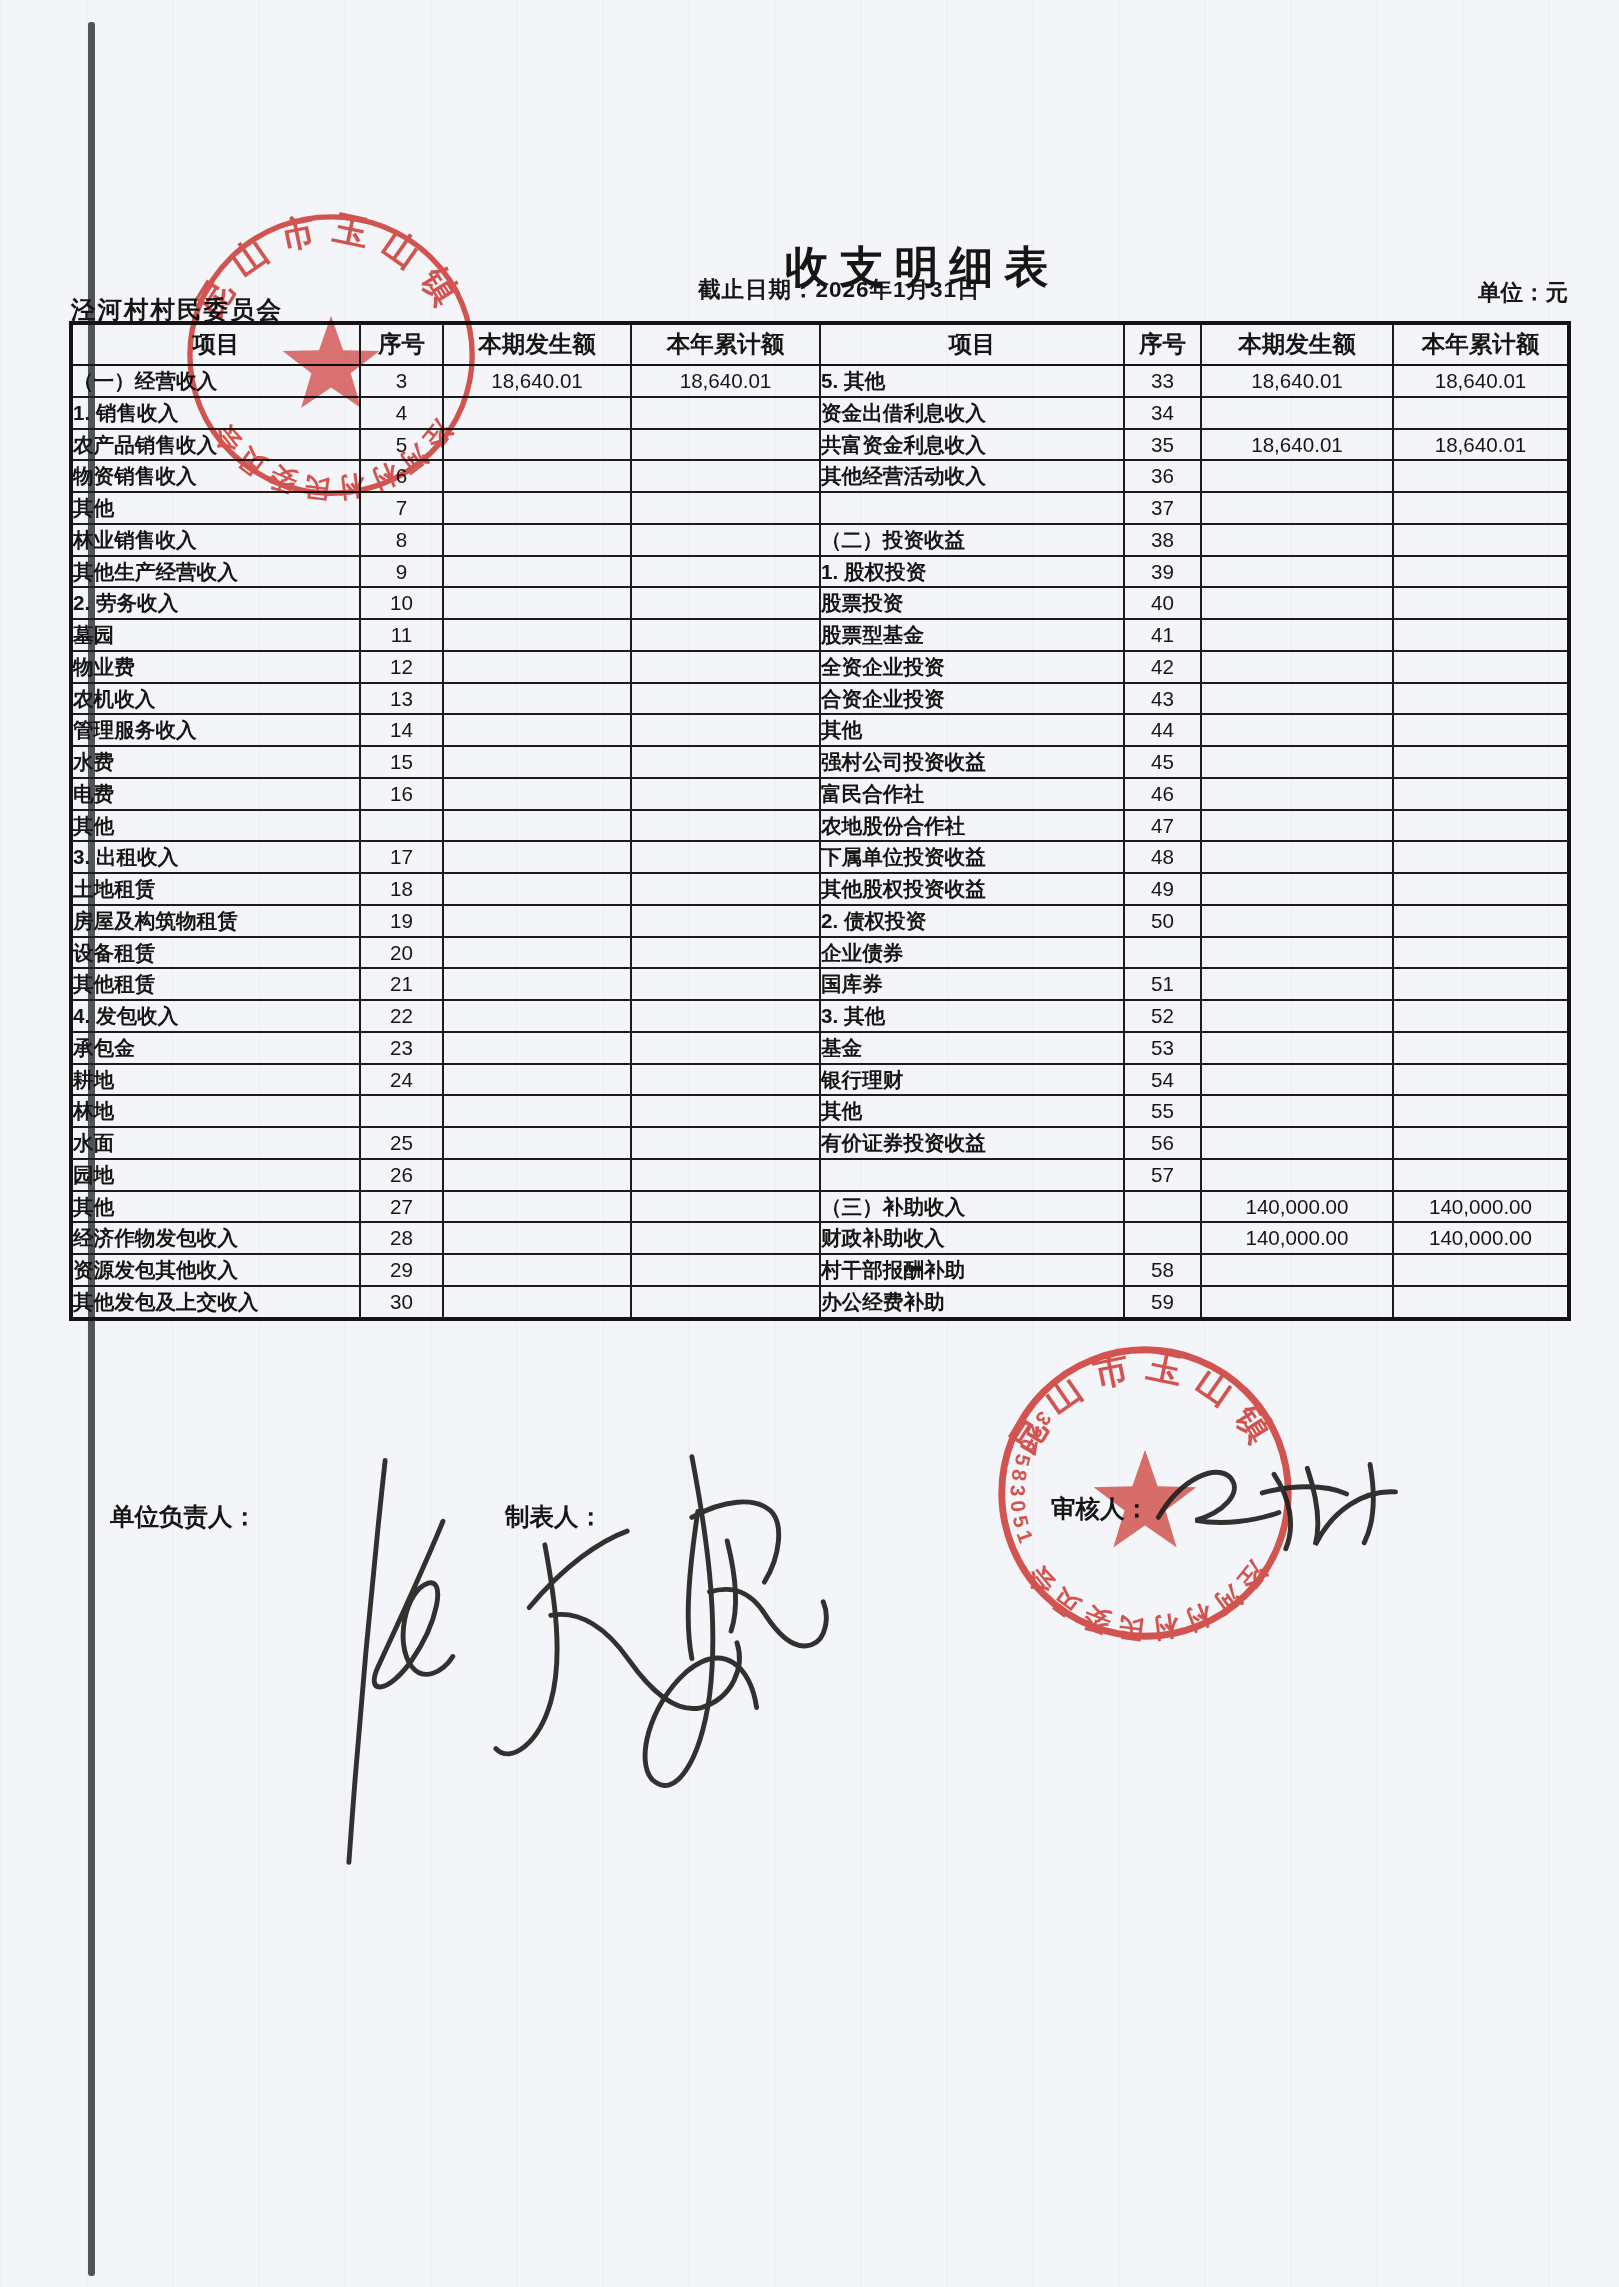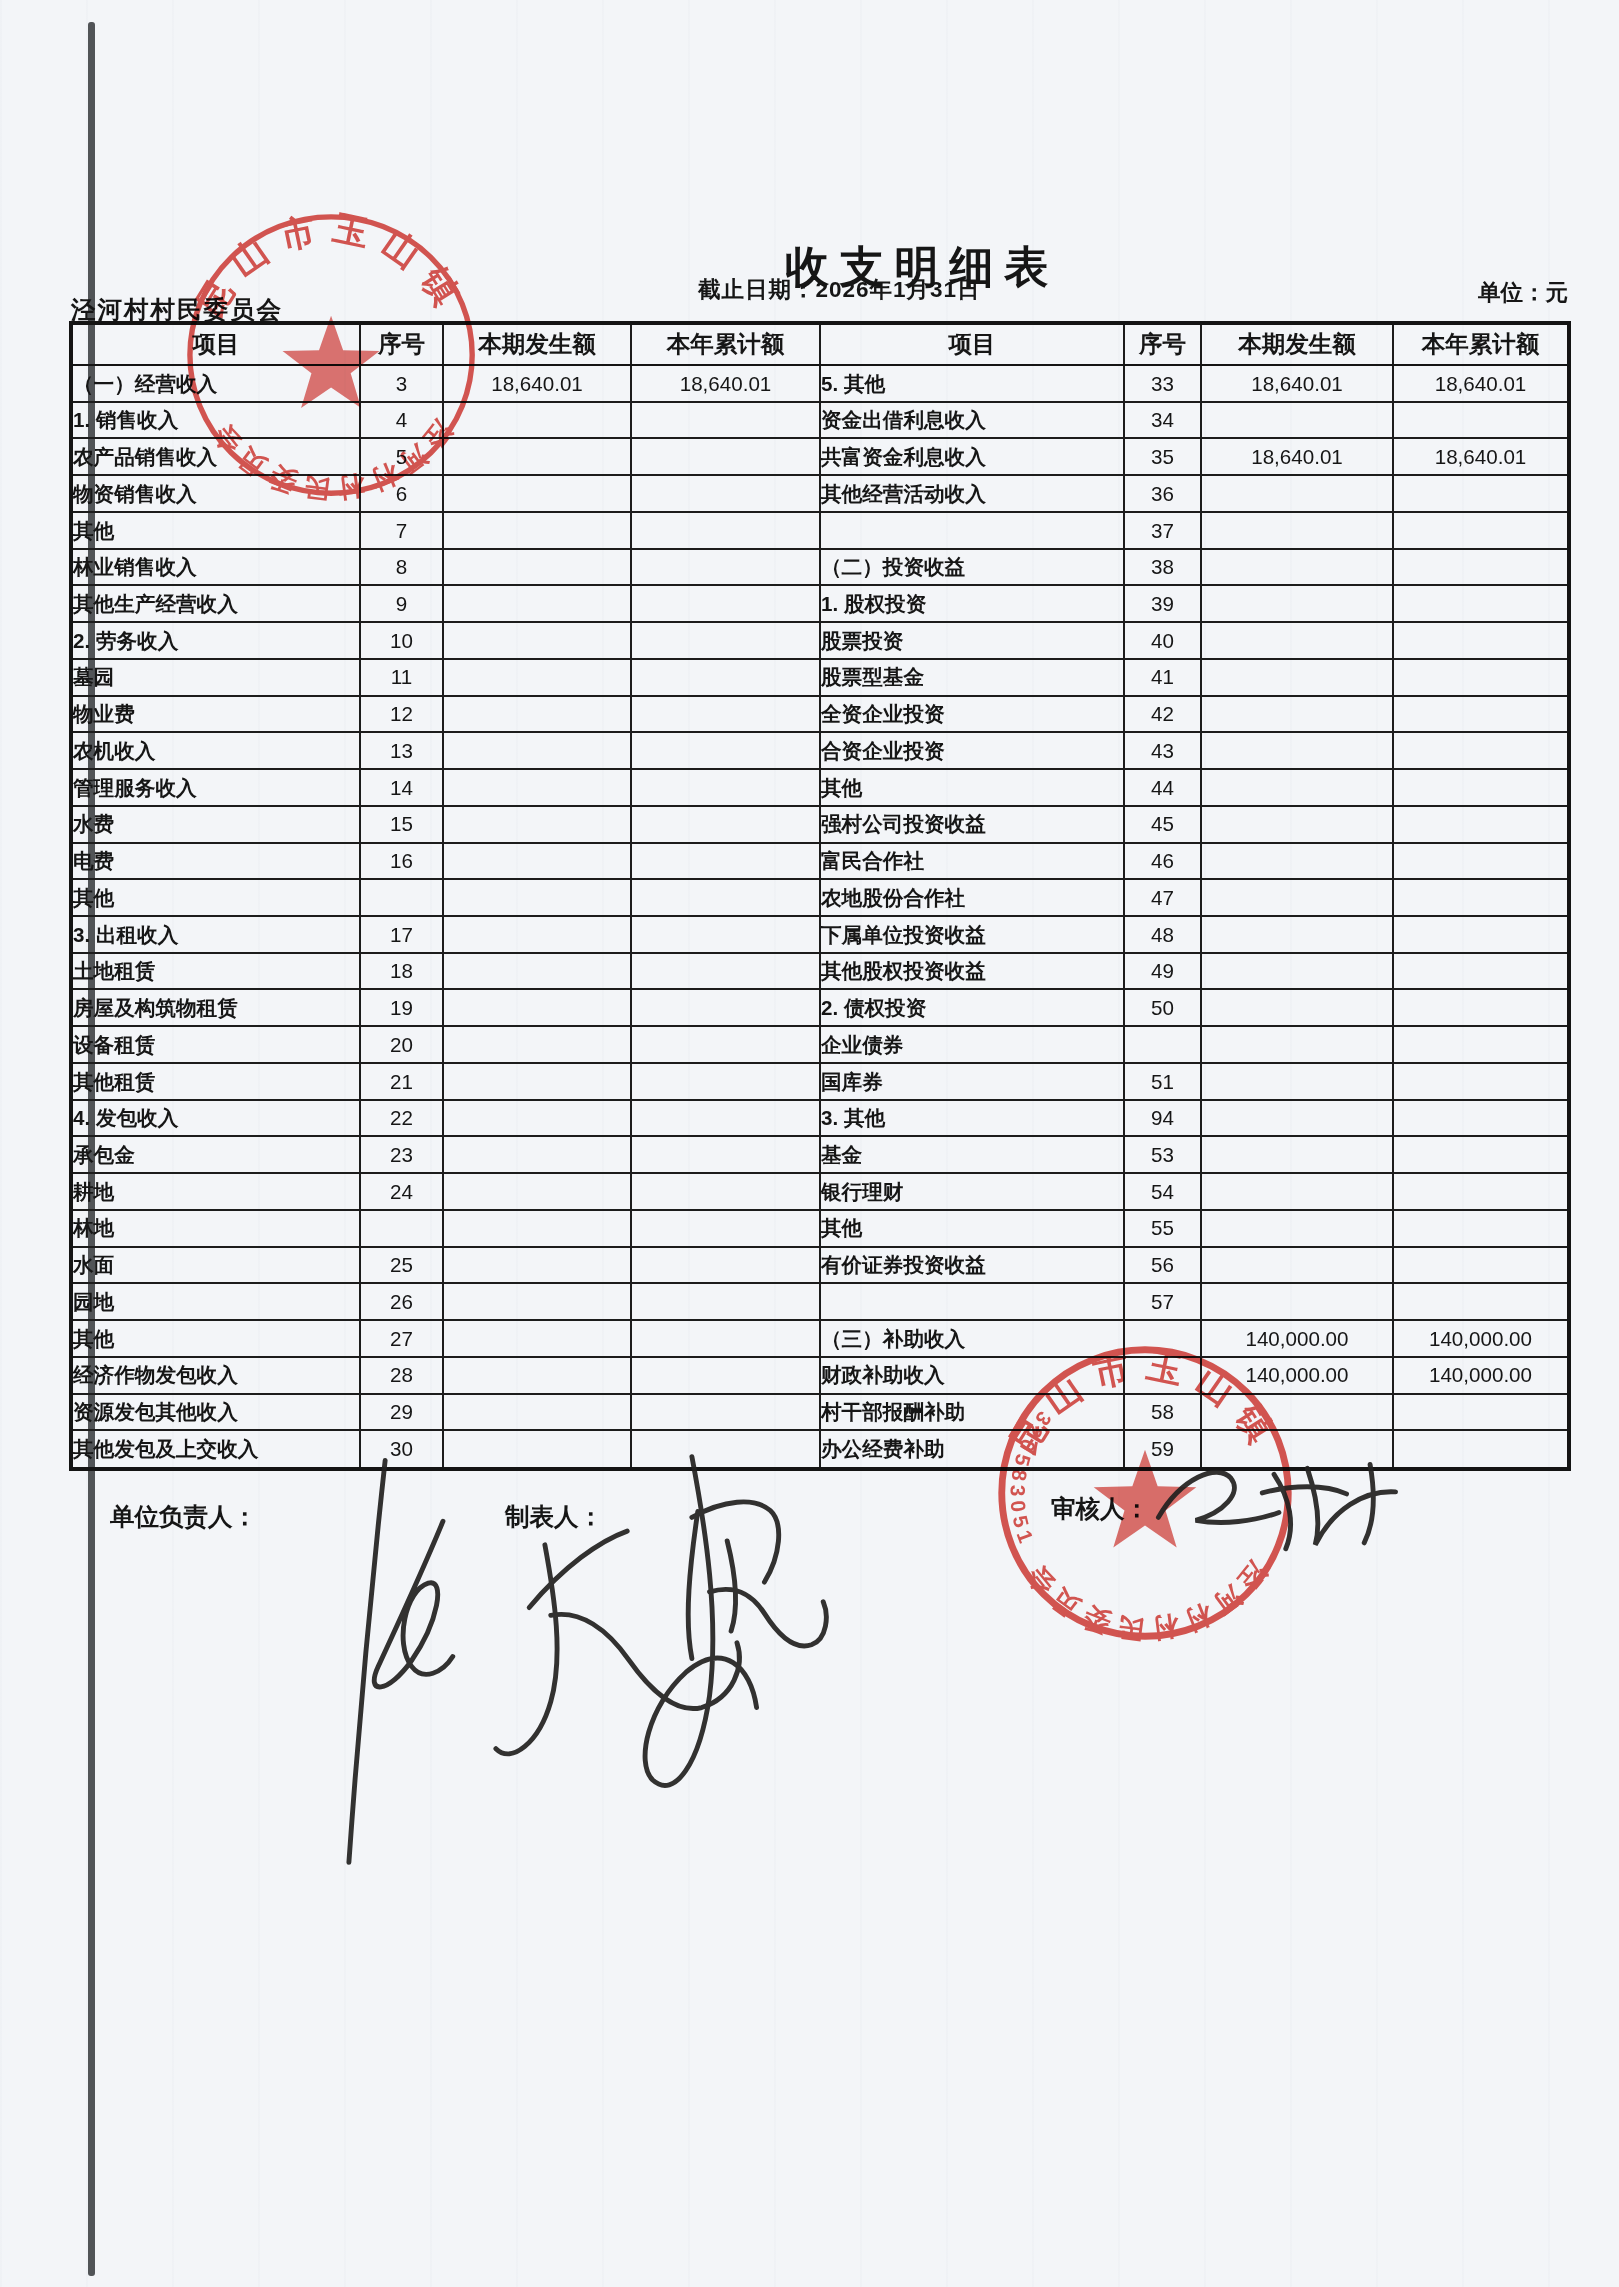--- a/index.html
+++ b/index.html
@@ -15,21 +15,21 @@
       repeating-linear-gradient(90deg, rgba(130,140,160,0.03) 0 2px, rgba(0,0,0,0) 2px 86px),
       #f3f5f8;}
   .edge-line{position:absolute;left:88px;top:21.6px;width:6.9px;height:2254px;background:#34373b;opacity:.85;border-radius:2.9px;}
   .org{position:absolute;left:71px;top:293px;font-size:24.5px;font-weight:bold;letter-spacing:2px;}
   .title{position:absolute;left:785px;top:238px;font-size:44px;font-weight:bold;letter-spacing:10.8px;}
   .deadline{position:absolute;left:698px;top:274px;font-size:22.5px;font-weight:bold;letter-spacing:1px;text-align:right;}
   .unit{position:absolute;right:51px;top:277px;font-size:22.5px;font-weight:bold;text-align:right;}
   .tablewrap{position:absolute;left:69px;top:321px;}
   table.main{
     border-collapse:collapse;table-layout:fixed;
-    width:1500px;height:1150px;
+    width:1500px;height:1000px;
     border:4.9px solid #141414;
   }
   table.main th,table.main td{
     border:2px solid #1c1c1c;
     padding:0;font-size:20.6px;line-height:1.05;
     overflow:hidden;white-space:nowrap;
   }
   table.main th{height:39px;font-size:23.5px;font-weight:bold;text-align:center;border-bottom:2.9px solid #141414;}
   td.item{text-align:left;font-weight:bold;}
   td.seq,td.num{text-align:center;font-weight:normal;font-size:21.6px;}
@@ -282,21 +282,21 @@
             <td class="seq">51</td>
             <td class="num"></td>
             <td class="num"></td>
           </tr>
           <tr>
             <td class="item ind1">4. 发包收入</td>
             <td class="seq">22</td>
             <td class="num"></td>
             <td class="num"></td>
             <td class="item ind1">3. 其他</td>
-            <td class="seq">94</td>
+            <td class="seq">52</td>
             <td class="num"></td>
             <td class="num"></td>
           </tr>
           <tr>
             <td class="item ind2">承包金</td>
             <td class="seq">23</td>
             <td class="num"></td>
             <td class="num"></td>
             <td class="item ind2">基金</td>
             <td class="seq">53</td>

